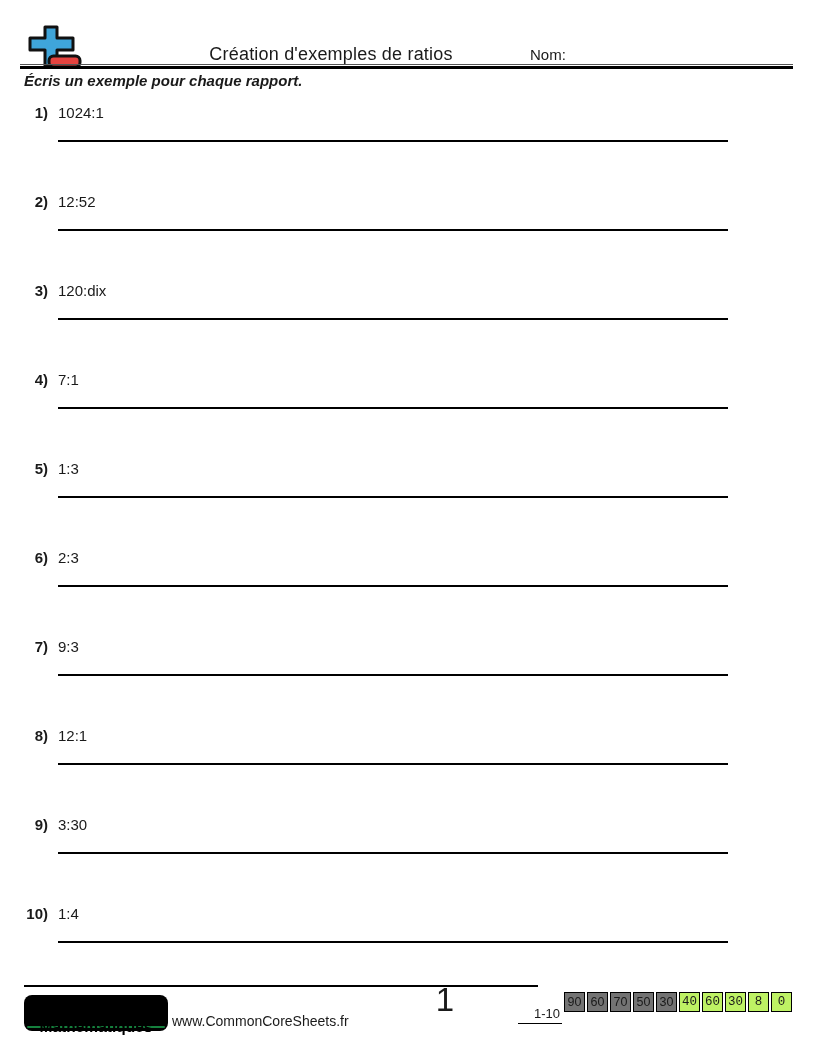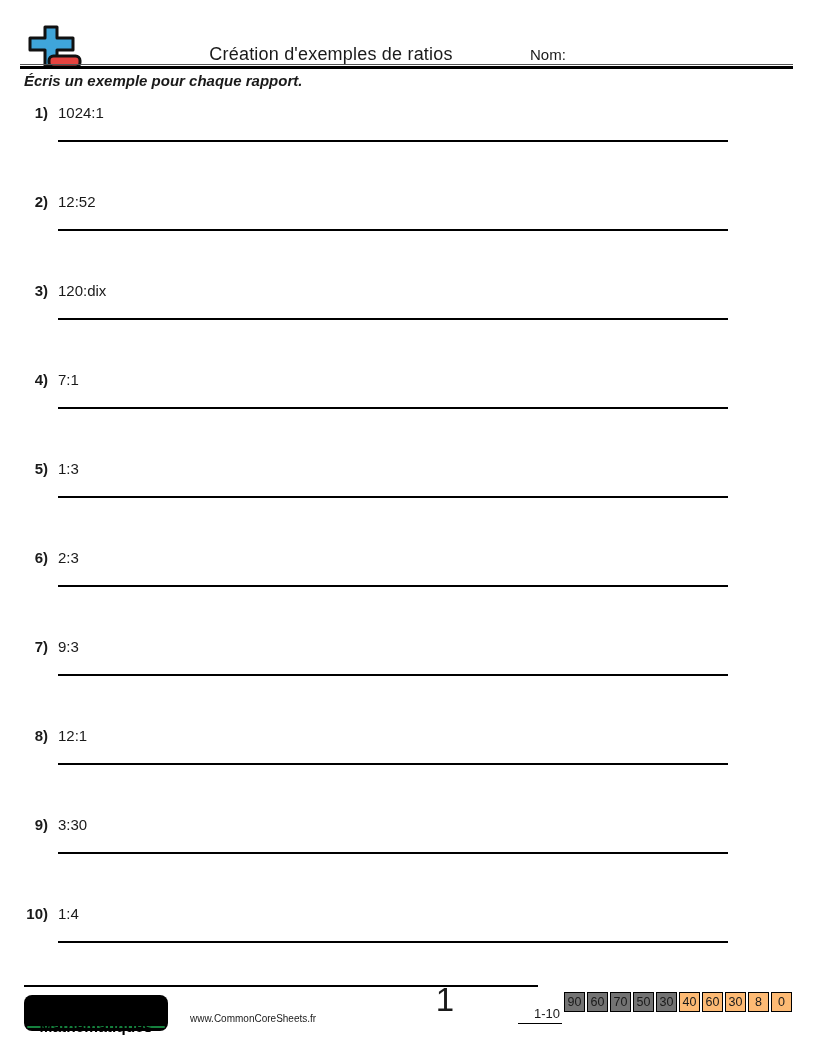--- a/index.html
+++ b/index.html
@@ -24,33 +24,33 @@
   .p-ratio{position:absolute;left:58px;top:0;font-size:15px;}
   .p-line{position:absolute;left:58px;top:36px;width:670px;height:1.5px;background:#000;}
   
   .footer-rule{position:absolute;left:24px;top:985px;width:514px;height:2px;background:#000;}
   .badge{position:absolute;left:24px;top:995px;width:144px;height:36px;background:#000;border-radius:8px;}
   .badge-pill{
     position:absolute;left:3px;top:3px;right:3px;bottom:3px;background:#15803d;border-radius:16px;
     display:flex;align-items:center;justify-content:center;
     font-size:15.5px;font-weight:bold;color:#000;white-space:nowrap;margin-top:28px;
   }
-  .site-url{position:absolute;left:190px;top:1013px;font-size:10px;}
+  .site-url{position:absolute;left:172px;top:1013px;font-size:14px;}
   .page-number{position:absolute;left:410px;top:981px;width:70px;text-align:center;font-size:33px;}
   .score-range{
     position:absolute;left:518px;top:1004px;width:42px;height:19px;
     border-bottom:1.5px solid #000;font-size:13px;text-align:right;padding-right:2px;
     display:flex;align-items:center;justify-content:flex-end;
   }
   .score-cells{position:absolute;left:564px;top:992px;display:flex;gap:2px;}
   .score-cell{
     width:19px;height:18px;border:1px solid #000;font-size:12.5px;
     display:flex;align-items:center;justify-content:center;background:#737373;
   }
-  .score-cell.hl{background:#fdba74;}
+  .score-cell.hl{background:#bef264;font-family:Liberation Mono, monospace;}
 </style>
 </head>
 <body>
 
 <div class="logo">
   <svg width="58" height="48" viewBox="0 0 58 48">
     <path d="M18 2 h12 v11 h16 v12 h-16 v16 h-12 v-16 h-15 v-12 h15 z" fill="#3FA5DA" stroke="#111" stroke-width="3" stroke-linejoin="round"></path>
     <rect x="22" y="31" width="31" height="11" rx="4.5" fill="#E5433F" stroke="#111" stroke-width="3"></rect>
   </svg>
 </div>

